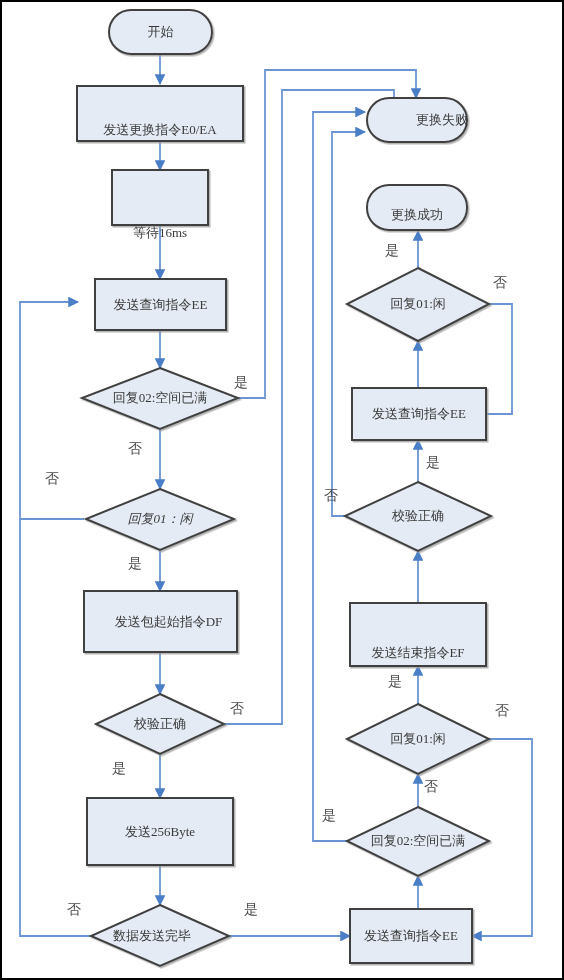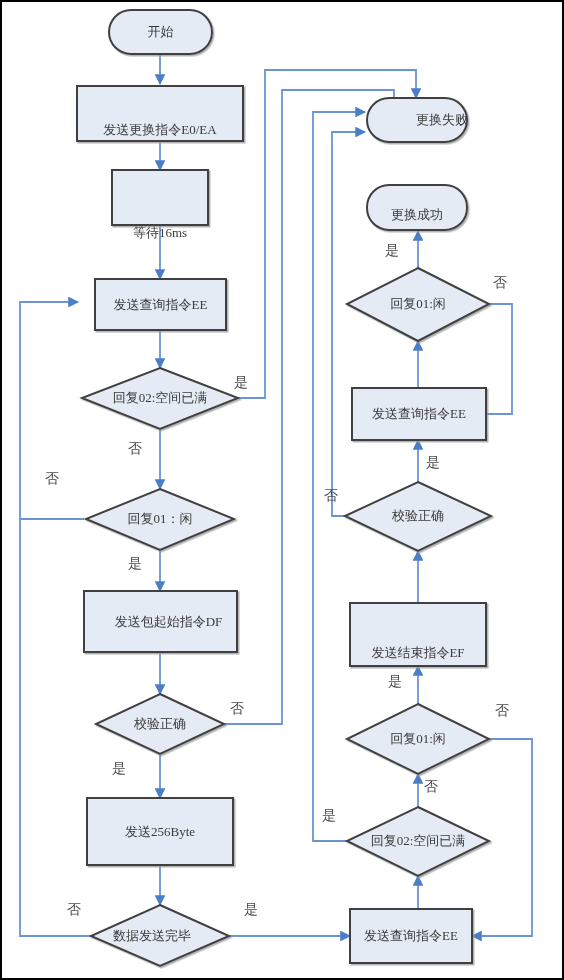--- a/index.html
+++ b/index.html
@@ -114,21 +114,21 @@
   <div class="nodetext" style="left:107px;top:8px;width:103px;height:44px;">开始</div>
 
   <div class="nodetext" style="left:75px;top:100px;width:166px;height:55px;font-family:Liberation Serif, serif;">发送更换指令E0/EA</div>
 
   <div class="nodetext" style="left:110px;top:168px;width:96px;height:55px;margin-top:35px;">等待16ms</div>
 
   <div class="nodetext" style="left:93px;top:277px;width:131px;height:51px;">发送查询指令EE</div>
 
   <div class="nodetext" style="left:80px;top:381px;width:156px;height:30px;">回复02:空间已满</div>
 
-  <div class="nodetext" style="left:84px;top:502px;width:148px;height:30px;">回复01：闲</div>
+  <div class="nodetext" style="left:84px;top:502px;width:148px;height:30px;font-style:italic;">回复01：闲</div>
 
   <div class="nodetext" style="left:82px;top:589px;width:153px;height:61px;padding-left:8px;">发送包起始指令DF</div>
 
   <div class="nodetext" style="left:94px;top:707px;width:128px;height:30px;">校验正确</div>
 
   <div class="nodetext" style="left:85px;top:796px;width:146px;height:67px;">发送256Byte</div>
 
   <div class="nodetext" style="left:81px;top:919px;width:138px;height:30px;">数据发送完毕</div>
 
   <div class="nodetext" style="left:348px;top:907px;width:122px;height:54px;">发送查询指令EE</div>

